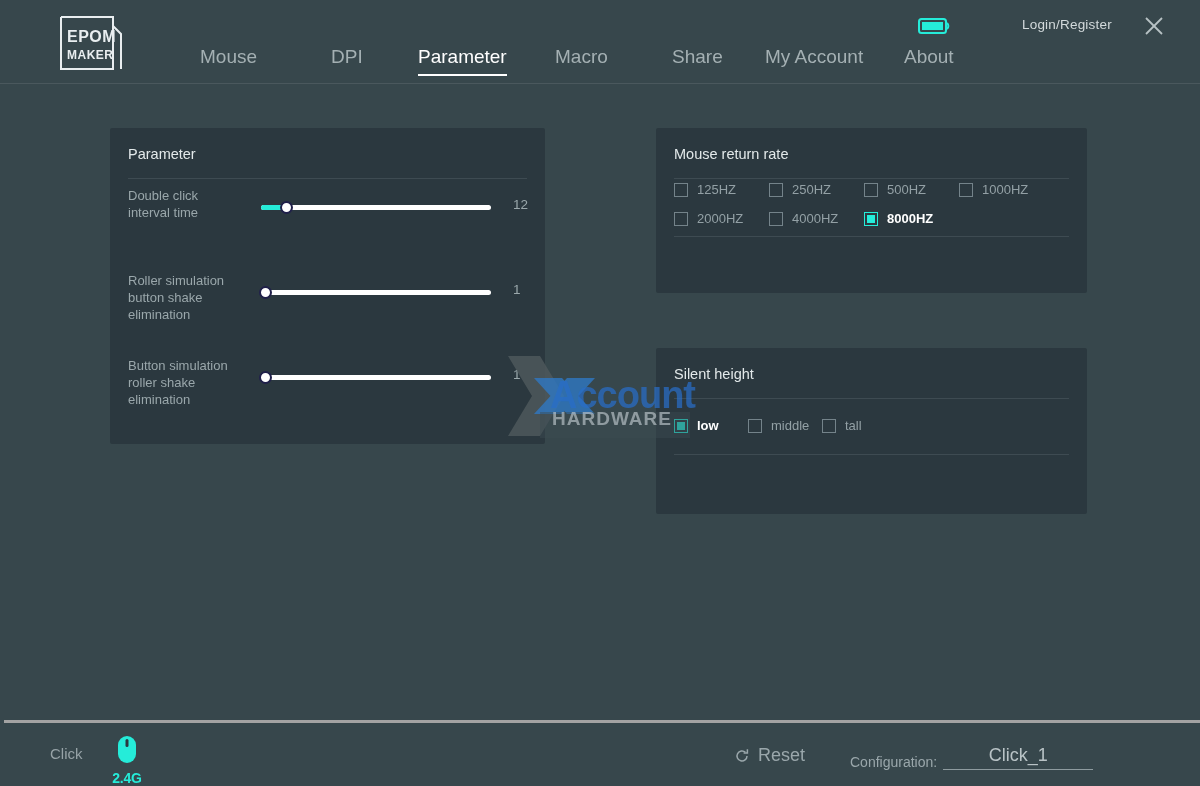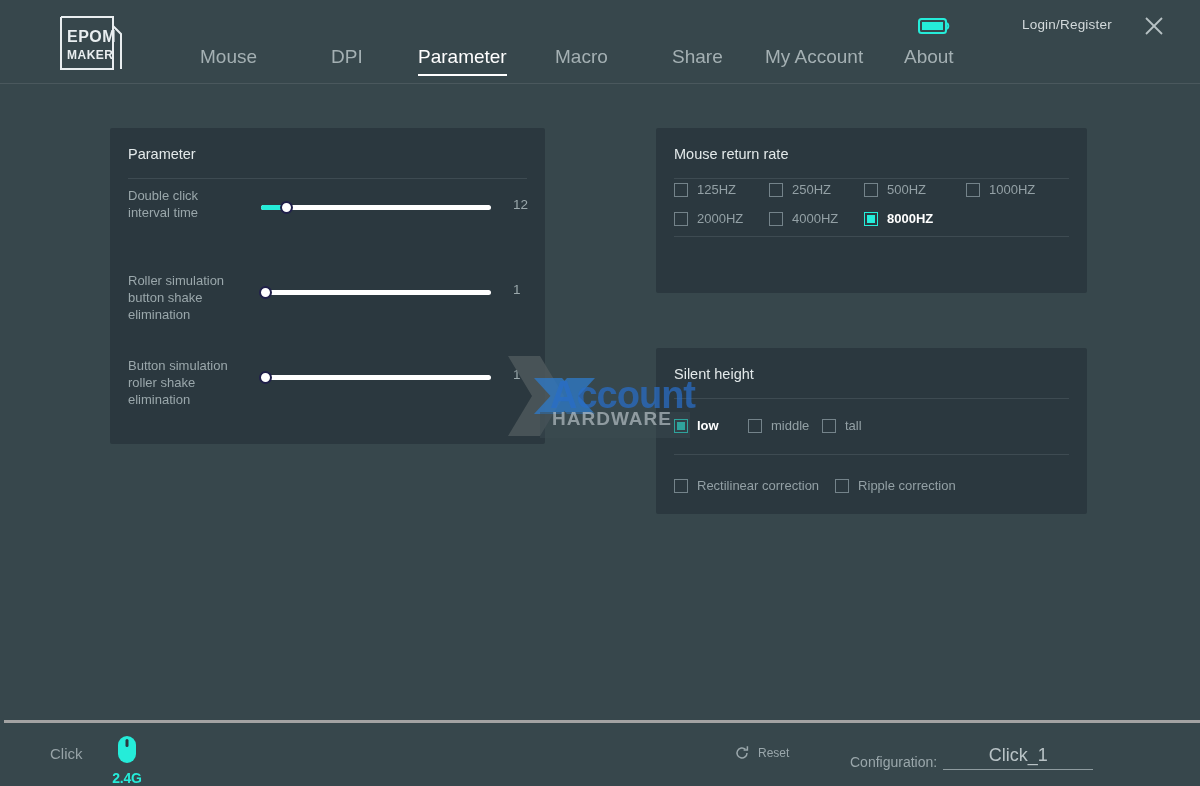--- a/index.html
+++ b/index.html
@@ -112,21 +112,21 @@
   }
   .device {
     position: absolute; left: 108px; top: 12px;
     width: 30px; text-align: center; cursor: pointer;
   }
   .device-name { color: #25ecd9; font-size: 14px; margin-top: 1px; letter-spacing: -.2px; font-weight: bold; }
   .reset-btn {
     position: absolute; left: 730px; top: 22px;
     display: flex; align-items: center; gap: 8px; cursor: pointer;
   }
-  .reset-label { color: #9aa7ab; font-size: 12px; }
+  .reset-label { color: #9aa7ab; font-size: 18px; }
   .config-wrap {
     position: absolute; left: 846px; top: 22px;
     display: flex; align-items: flex-end;
   }
   .config-label { color: #9aa7ab; font-size: 14px; }
   .config-field {
     margin-left: 6px; width: 150px;
     border-bottom: 1px solid #8e9b9f;
     text-align: center; color: #b9c3c6; font-size: 18px;
     padding-bottom: 3px; cursor: text;
@@ -232,21 +232,21 @@
           <span class="cb-label">125HZ</span>
         </div>
         <div class="cb-item" style="width: 95px;">
           <span class="cbox"></span>
           <span class="cb-label">250HZ</span>
         </div>
         <div class="cb-item" style="width: 95px;">
           <span class="cbox"></span>
           <span class="cb-label">500HZ</span>
         </div>
-        <div class="cb-item" style="width: 95px; margin-left: 7px;">
+        <div class="cb-item" style="width: 95px;">
           <span class="cbox"></span>
           <span class="cb-label">1000HZ</span>
         </div>
       </div>
     <div id="rate-row-2" class="cbrow" style="left:18px; top:83px;">
         <div class="cb-item" style="width: 95px;">
           <span class="cbox"></span>
           <span class="cb-label">2000HZ</span>
         </div>
         <div class="cb-item" style="width: 95px;">
@@ -272,30 +272,20 @@
         <div class="cb-item" style="width: 74px;">
           <span class="cbox"></span>
           <span class="cb-label">middle</span>
         </div>
         <div class="cb-item" style="width: 74px;">
           <span class="cbox"></span>
           <span class="cb-label">tall</span>
         </div>
       </div>
     <div class="panel-rule" style="position:absolute; top:106px; left:0; right:0; margin:0 18px;"></div>
-    <div id="correction-row" class="cbrow" style="left:18px; top:130px;">
-        <div class="cb-item" style="margin-right: 16px;">
-          <span class="cbox"></span>
-          <span class="cb-label">Rectilinear correction</span>
-        </div>
-        <div class="cb-item" style="margin-right: 16px;">
-          <span class="cbox"></span>
-          <span class="cb-label">Ripple correction</span>
-        </div>
-      </div>
   </div>
 
   <div class="watermark">
     <svg width="230" height="90" viewBox="0 0 230 90" style="position:absolute;left:0;top:0;">
       <path d="M8,4 L40,4 L64,44 L40,84 L8,84 L32,44 Z" fill="#4e585c" opacity="0.85"></path>
       <path d="M40,20 L92,20 L66,60 L40,60 Z" fill="none"></path>
       <path d="M36,26 L68,26 L104,88 L72,88 Z" fill="#1f6fc4" opacity="0.0"></path>
       <path d="M34,24 L62,24 L100,66 L72,66 Z" fill="#2a7ad0" opacity="0.0"></path>
       <g opacity="0.78">
         <path d="M34,26 L62,26 L95,62 L67,62 Z" fill="#2f79c6"></path>

